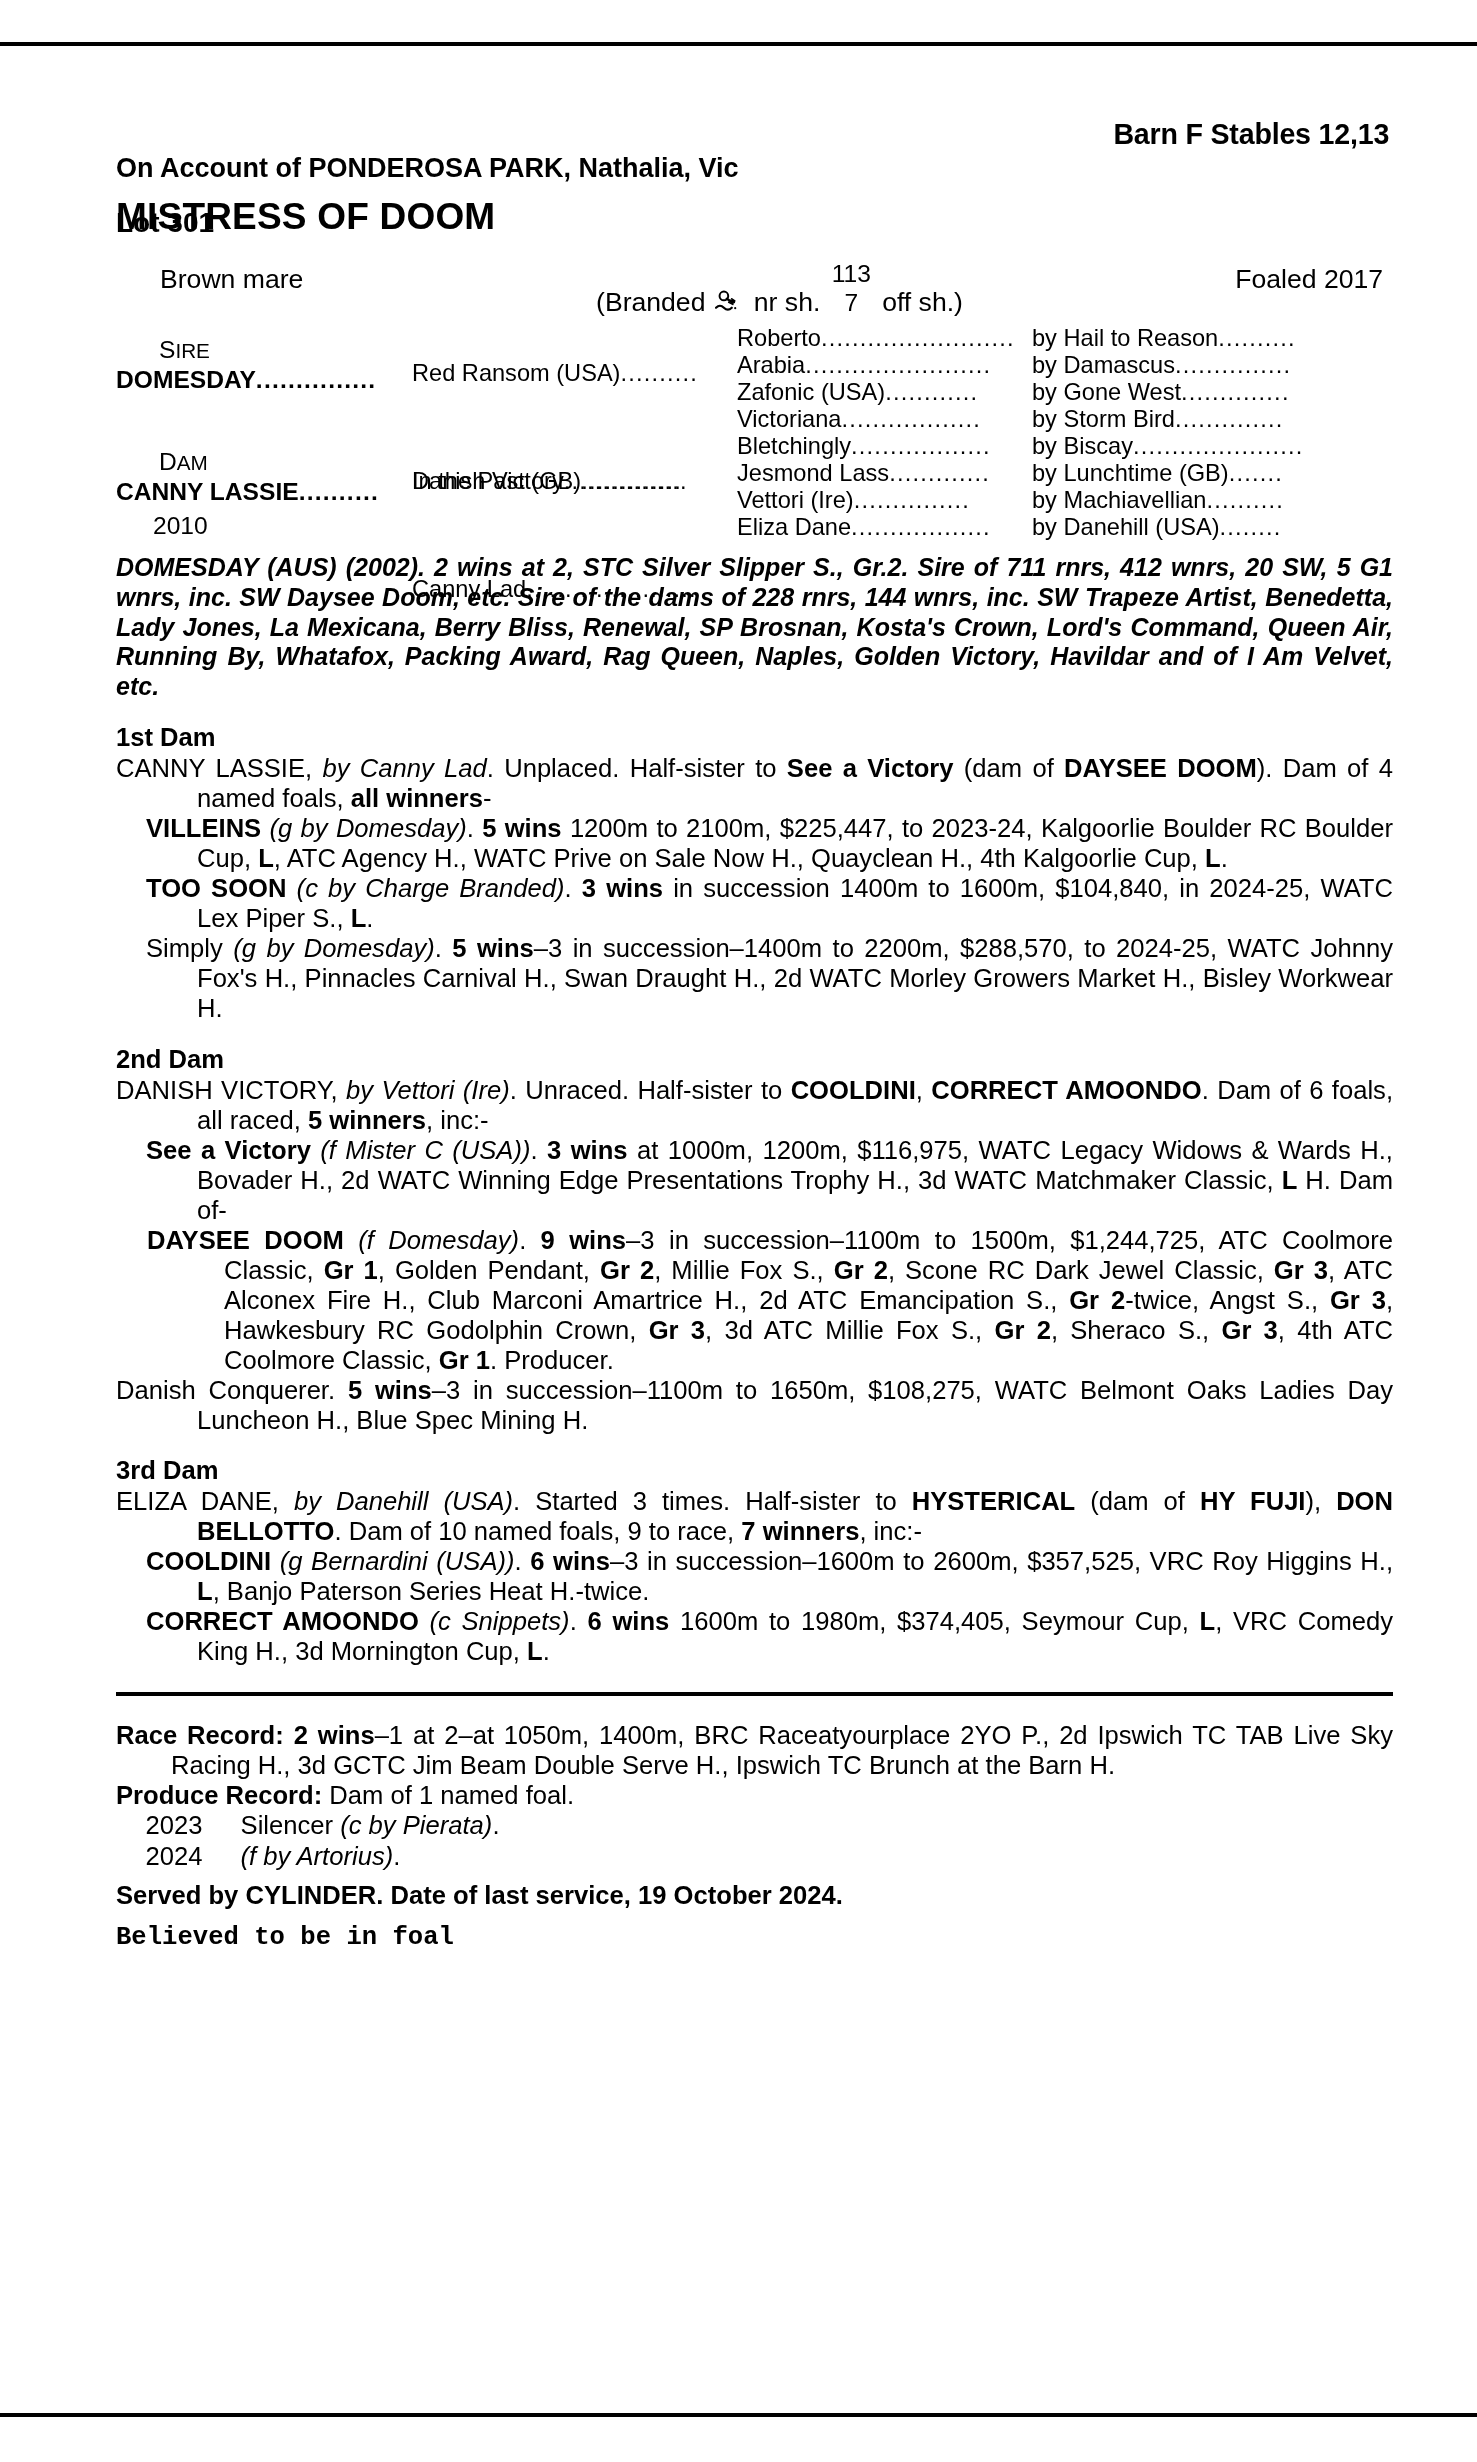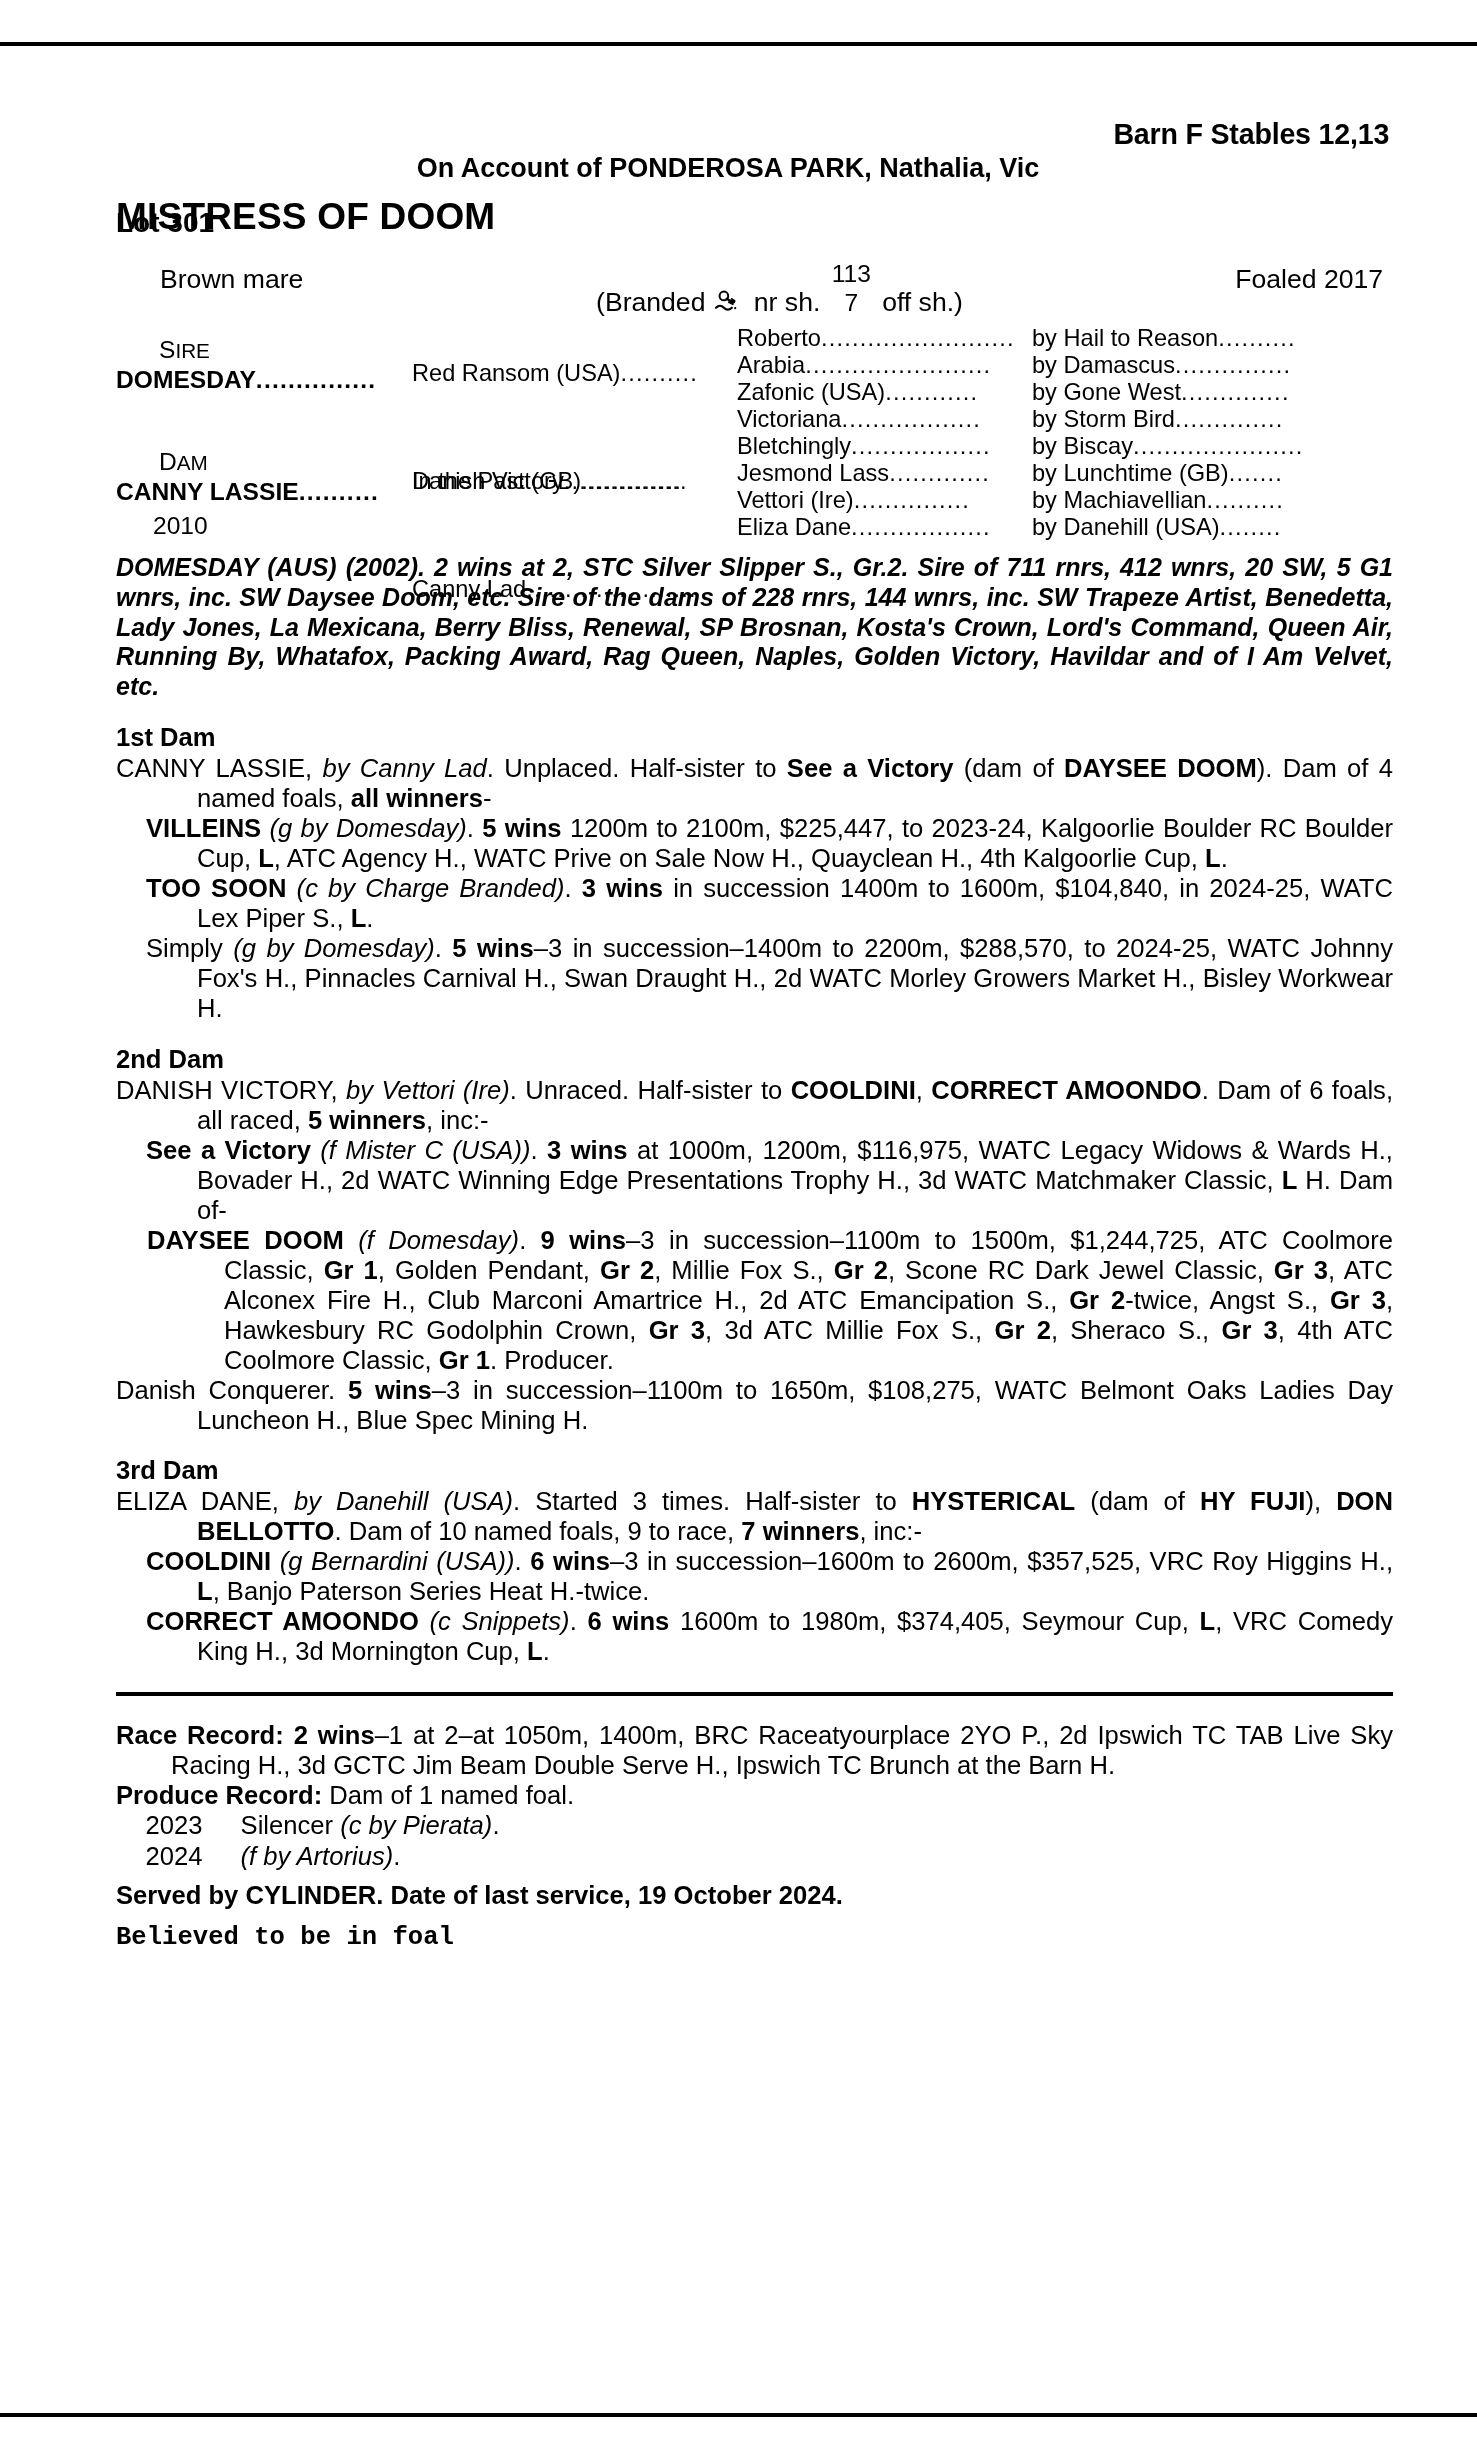--- a/index.html
+++ b/index.html
@@ -44,21 +44,20 @@
   
   .barn-line {
     text-align: right;
     font-weight: bold;
     font-size: 28.6px;
     letter-spacing: -0.2px;
     line-height: 1.12;
     padding-right: 3.9px;
   }
   .account-line {
-    text-align: center;
     font-weight: bold;
     font-size: 27px;
     line-height: 1.12;
     margin-top: 3px;
     padding-right: 53px;
   }
   .title-row {
     position: relative;
     height: 55px;
     margin-top: 13.8px;

